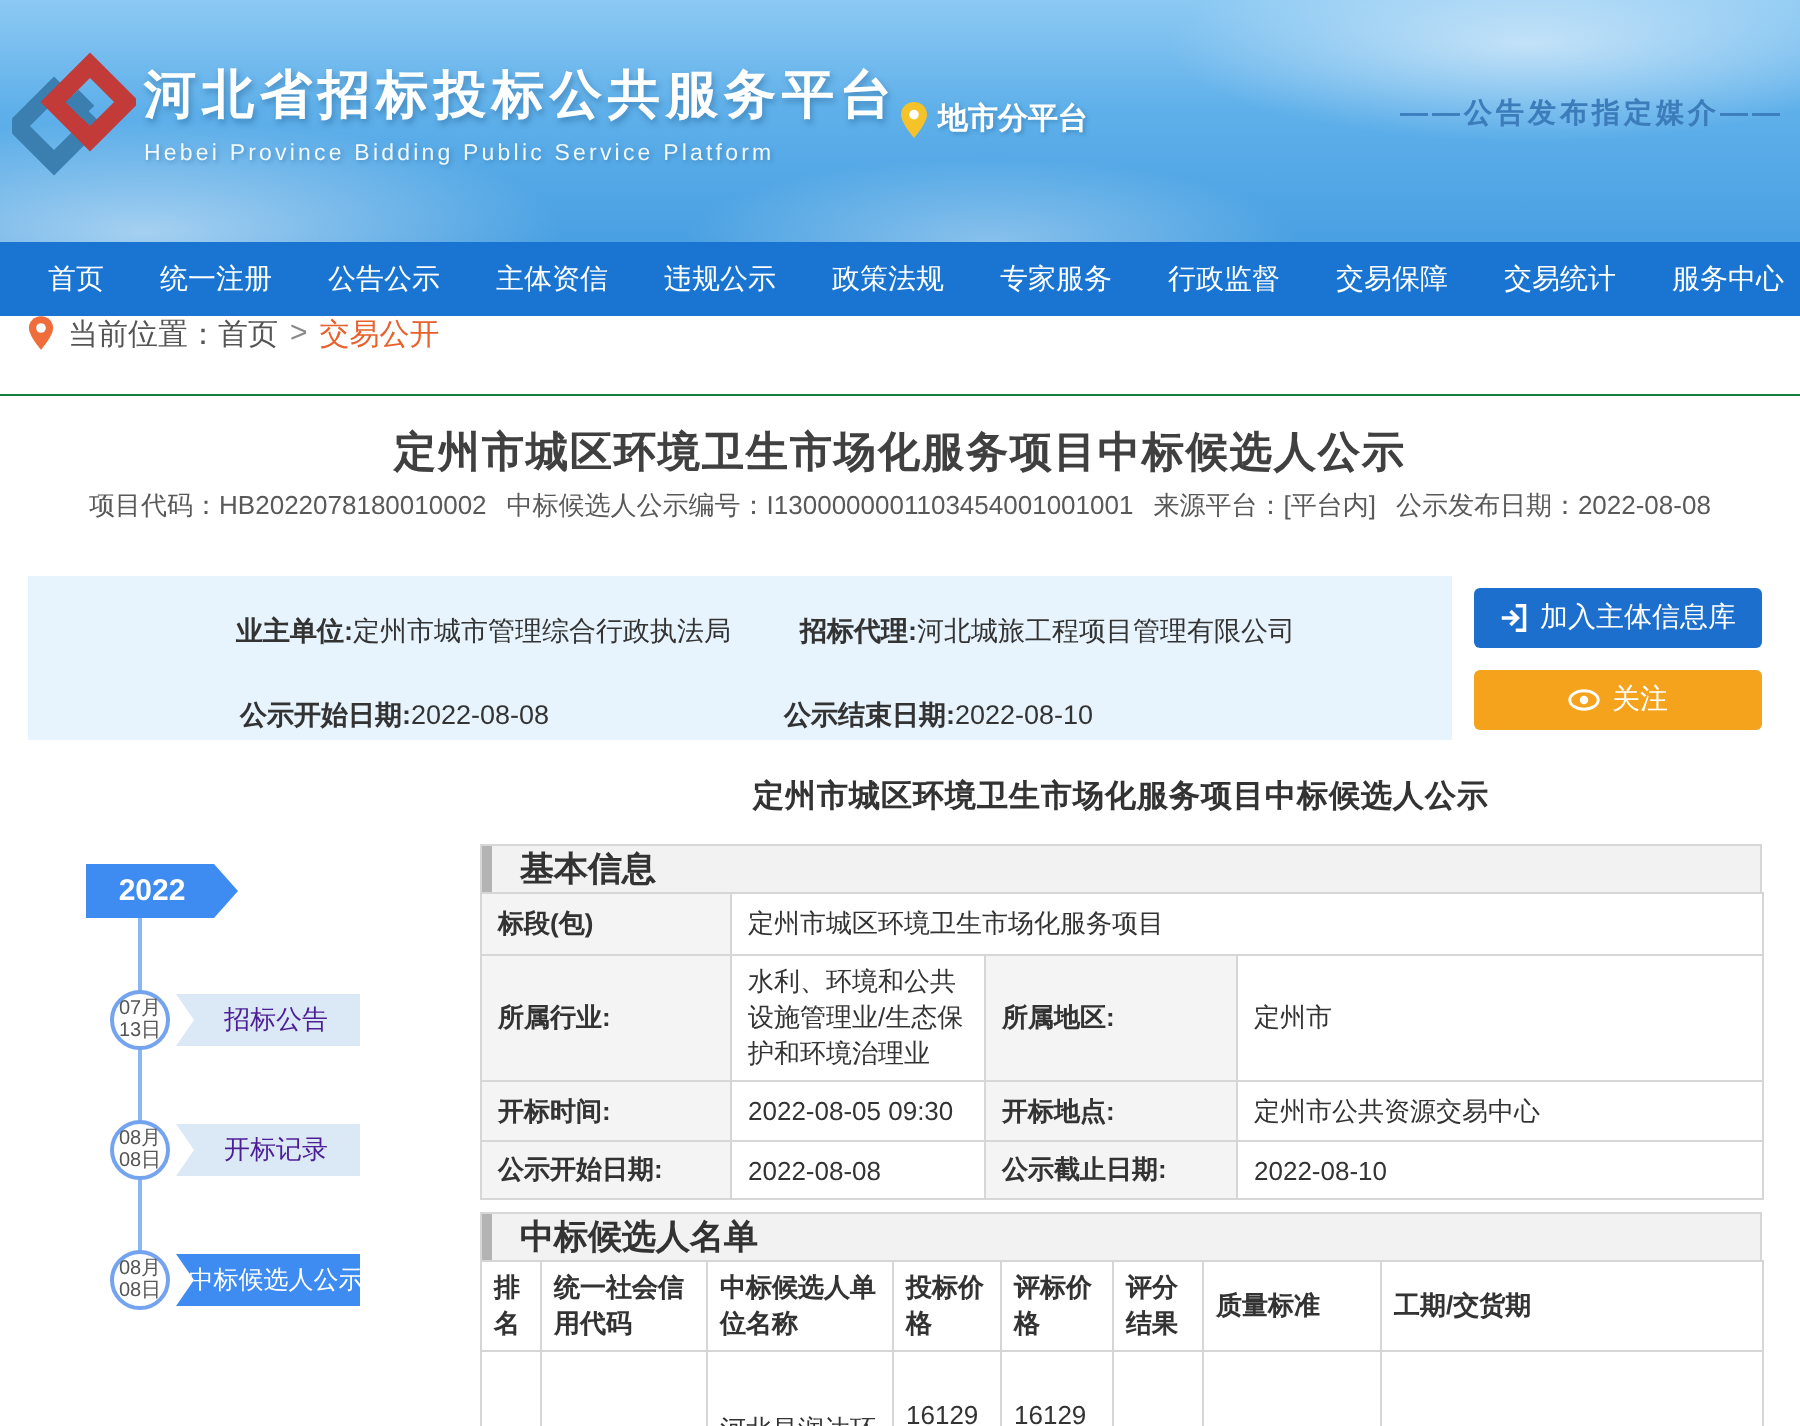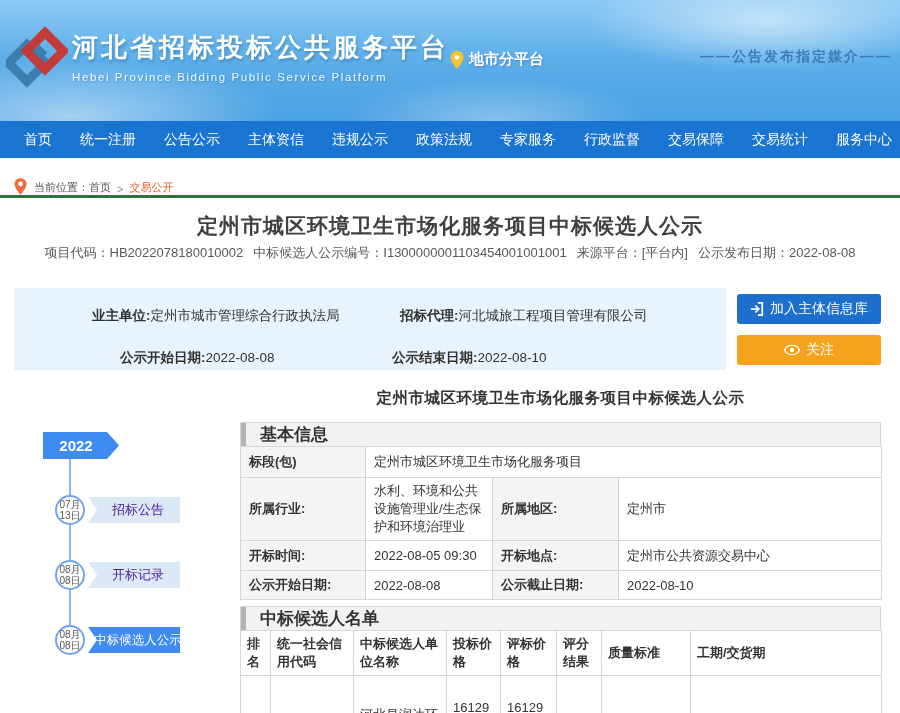--- a/index.html
+++ b/index.html
@@ -41,22 +41,22 @@
     position:absolute; left:0; top:121px; width:900px; height:37px;
     background:#1a75d2; display:flex; align-items:center; padding-left:10px;
   }
   .nav-item {
     color:#fff; font-size:14px; padding:0 14px; line-height:37px; cursor:pointer;
     white-space:nowrap;
   }
   
   .crumbbar {
     position:absolute; left:0; top:158px; width:900px; height:40px;
-    border-bottom:3px solid #15803d; display:flex; align-items:flex-end; padding-left:14px;
-    font-size:11px; color:#555;
+    border-bottom:1px solid #15803d; display:flex; align-items:flex-start; padding-left:14px;
+    font-size:15px; color:#555;
   }
   .crumbbar .pin { margin-right:7px; }
   .crumb-home { color:#555; cursor:pointer; }
   .crumb-sep { margin:0 6px; color:#888; }
   .crumb-current { color:#e8612c; cursor:pointer; }
   
   .page-title {
     position:absolute; left:0; top:212px; width:900px; text-align:center;
     font-size:21px; font-weight:600; color:#404040; letter-spacing:1px;
   }
@@ -66,21 +66,21 @@
     font-size:13px; color:#595959; white-space:nowrap;
   }
   .meta-item .lbl { color:#595959; }
   
   .infobox {
     position:absolute; left:14px; top:288px; width:712px; height:82px;
     background:#e7f4fd; padding-top:15px;
   }
   .infobox .row { display:flex; height:26px; align-items:center; font-size:13.5px; }
   .infobox .cell { width:50%; }
-  .infobox .r1c1 { padding-left:78px; }
+  .infobox .r1c1 { padding-left:104px; }
   .infobox .r1c2 { padding-left:30px; }
   .infobox .r2c1 { padding-left:106px; }
   .infobox .r2c2 { padding-left:22px; }
   .infobox b { color:#333; }
   
   .actions { position:absolute; left:737px; top:294px; width:144px; }
   .btn {
     width:144px; height:30px; border:none; border-radius:3px; color:#fff;
     font-size:14px; display:flex; align-items:center; justify-content:center; gap:6px;
     cursor:pointer; font-family:inherit;

